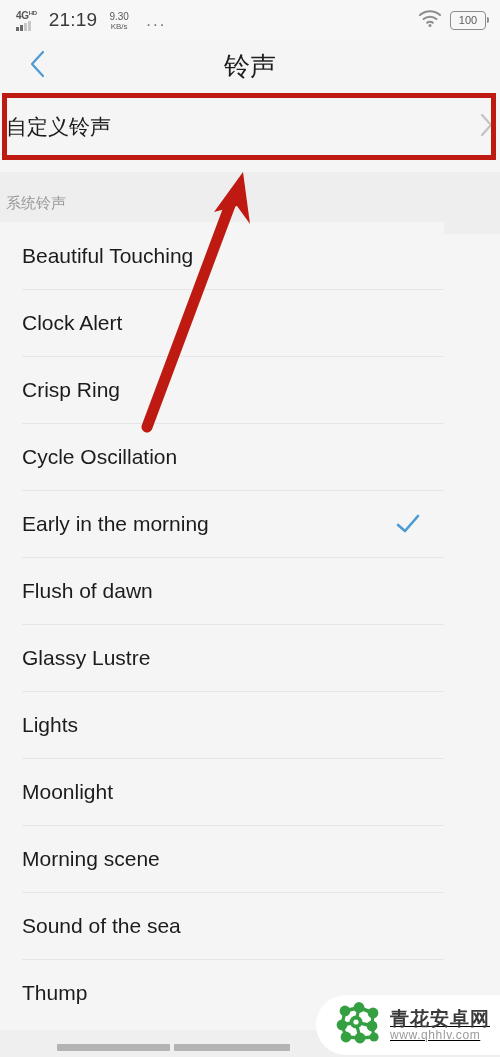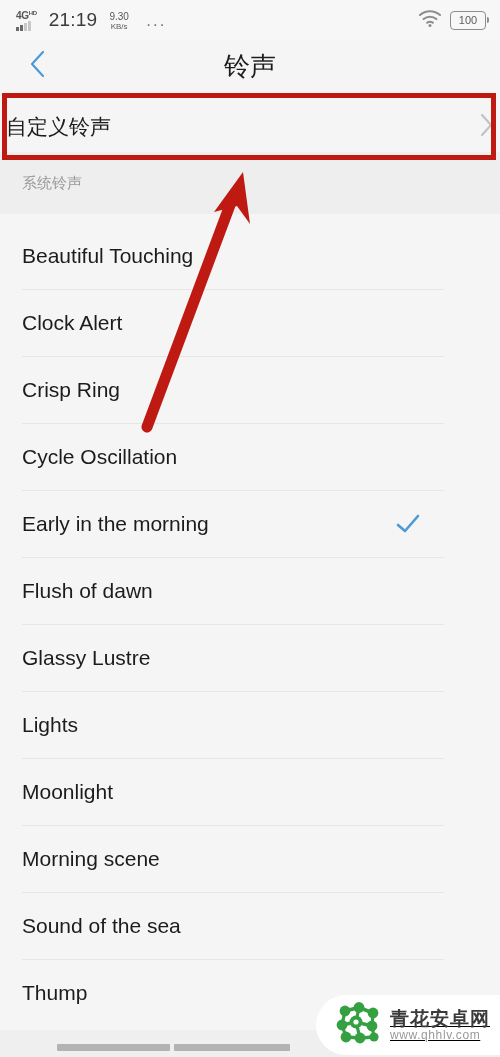--- a/index.html
+++ b/index.html
@@ -171,28 +171,28 @@
     height: 67px;
     border: 5px solid #bf1a12;
     box-sizing: border-box;
     pointer-events: none;
     z-index: 5;
   }
 
   
   .section-header {
     position: absolute;
-    top: 152px;
+    top: 172px;
     left: 0;
     width: 500px;
     height: 62px;
     background: #eeeeee;
     display: flex;
     align-items: center;
-    padding-left: 22px;
+    padding-left: 6px;
     box-sizing: border-box;
   }
   .section-header span {
     font-size: 15px;
     color: #9a9a9a;
   }
 
   
   .list {
     position: absolute;

